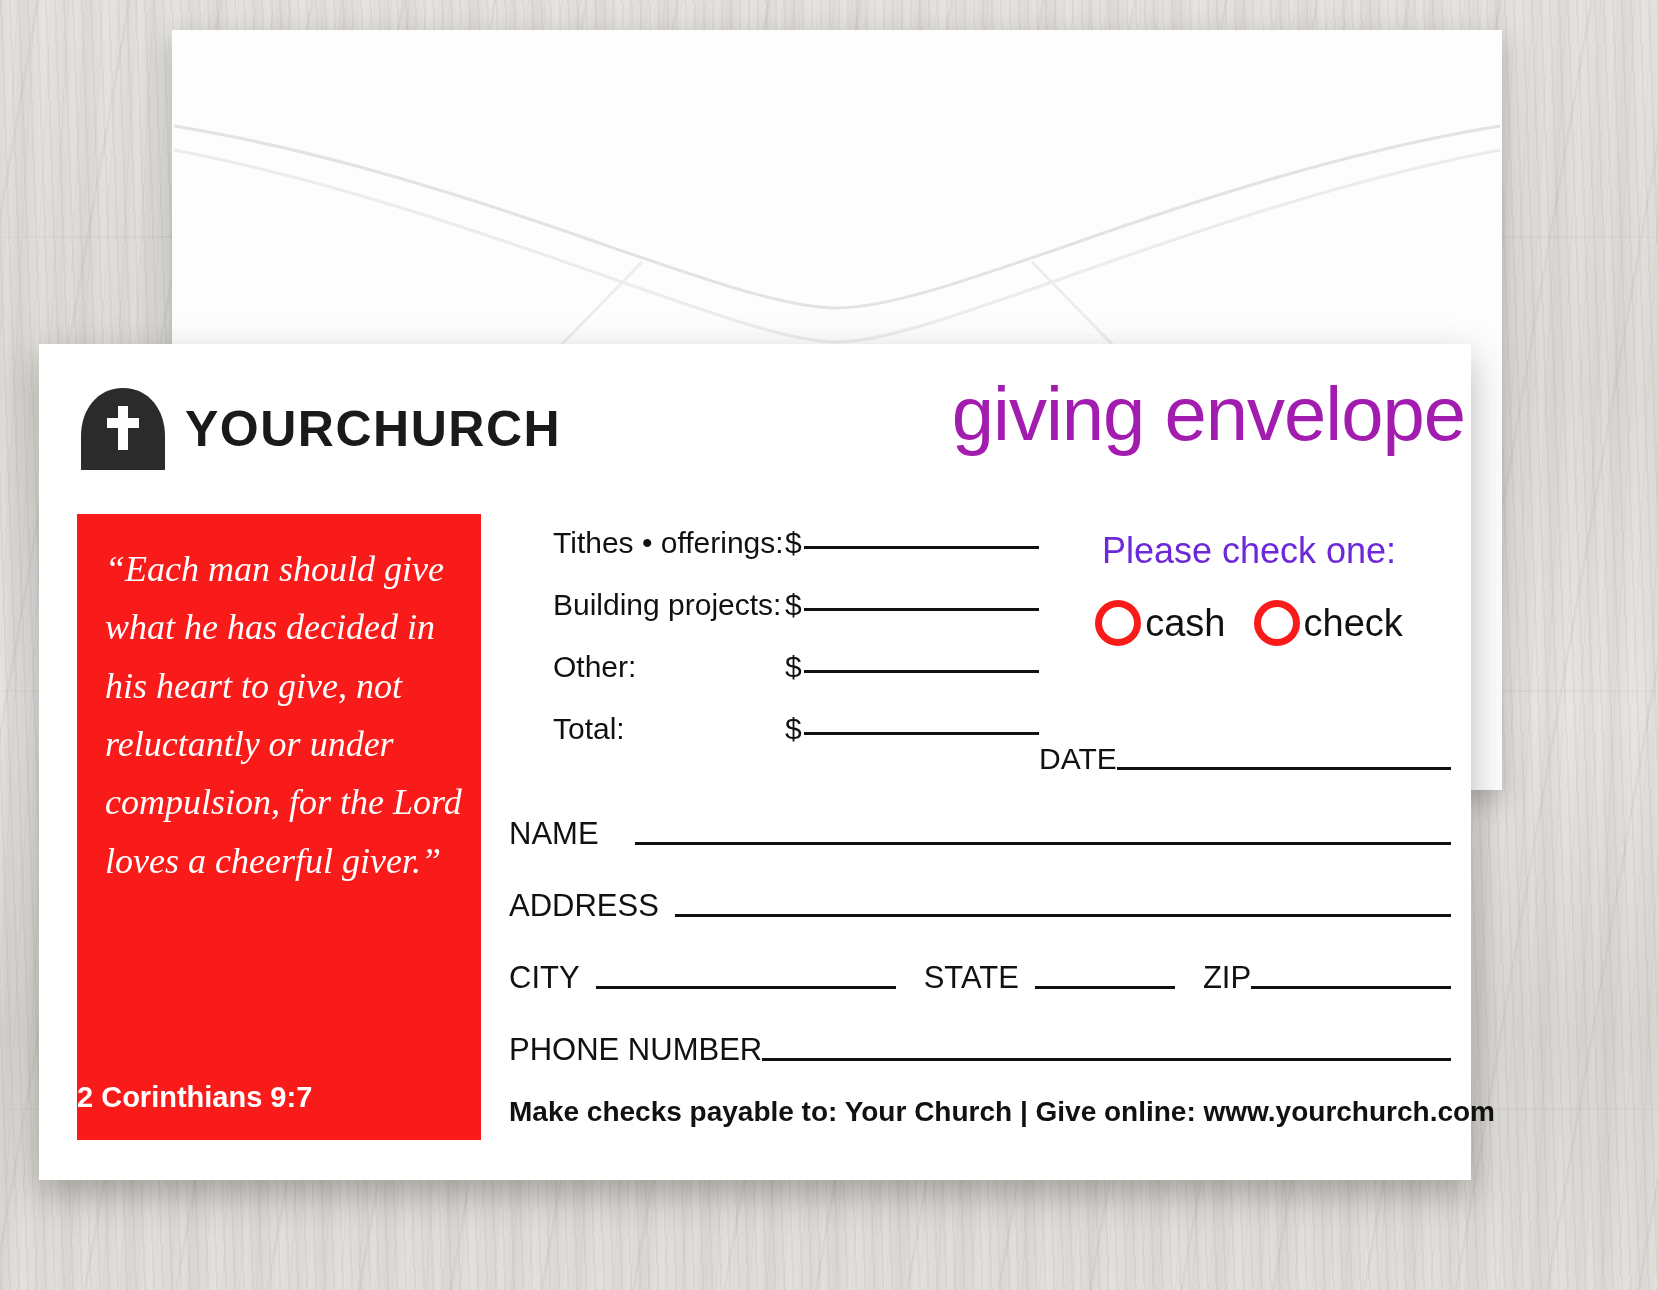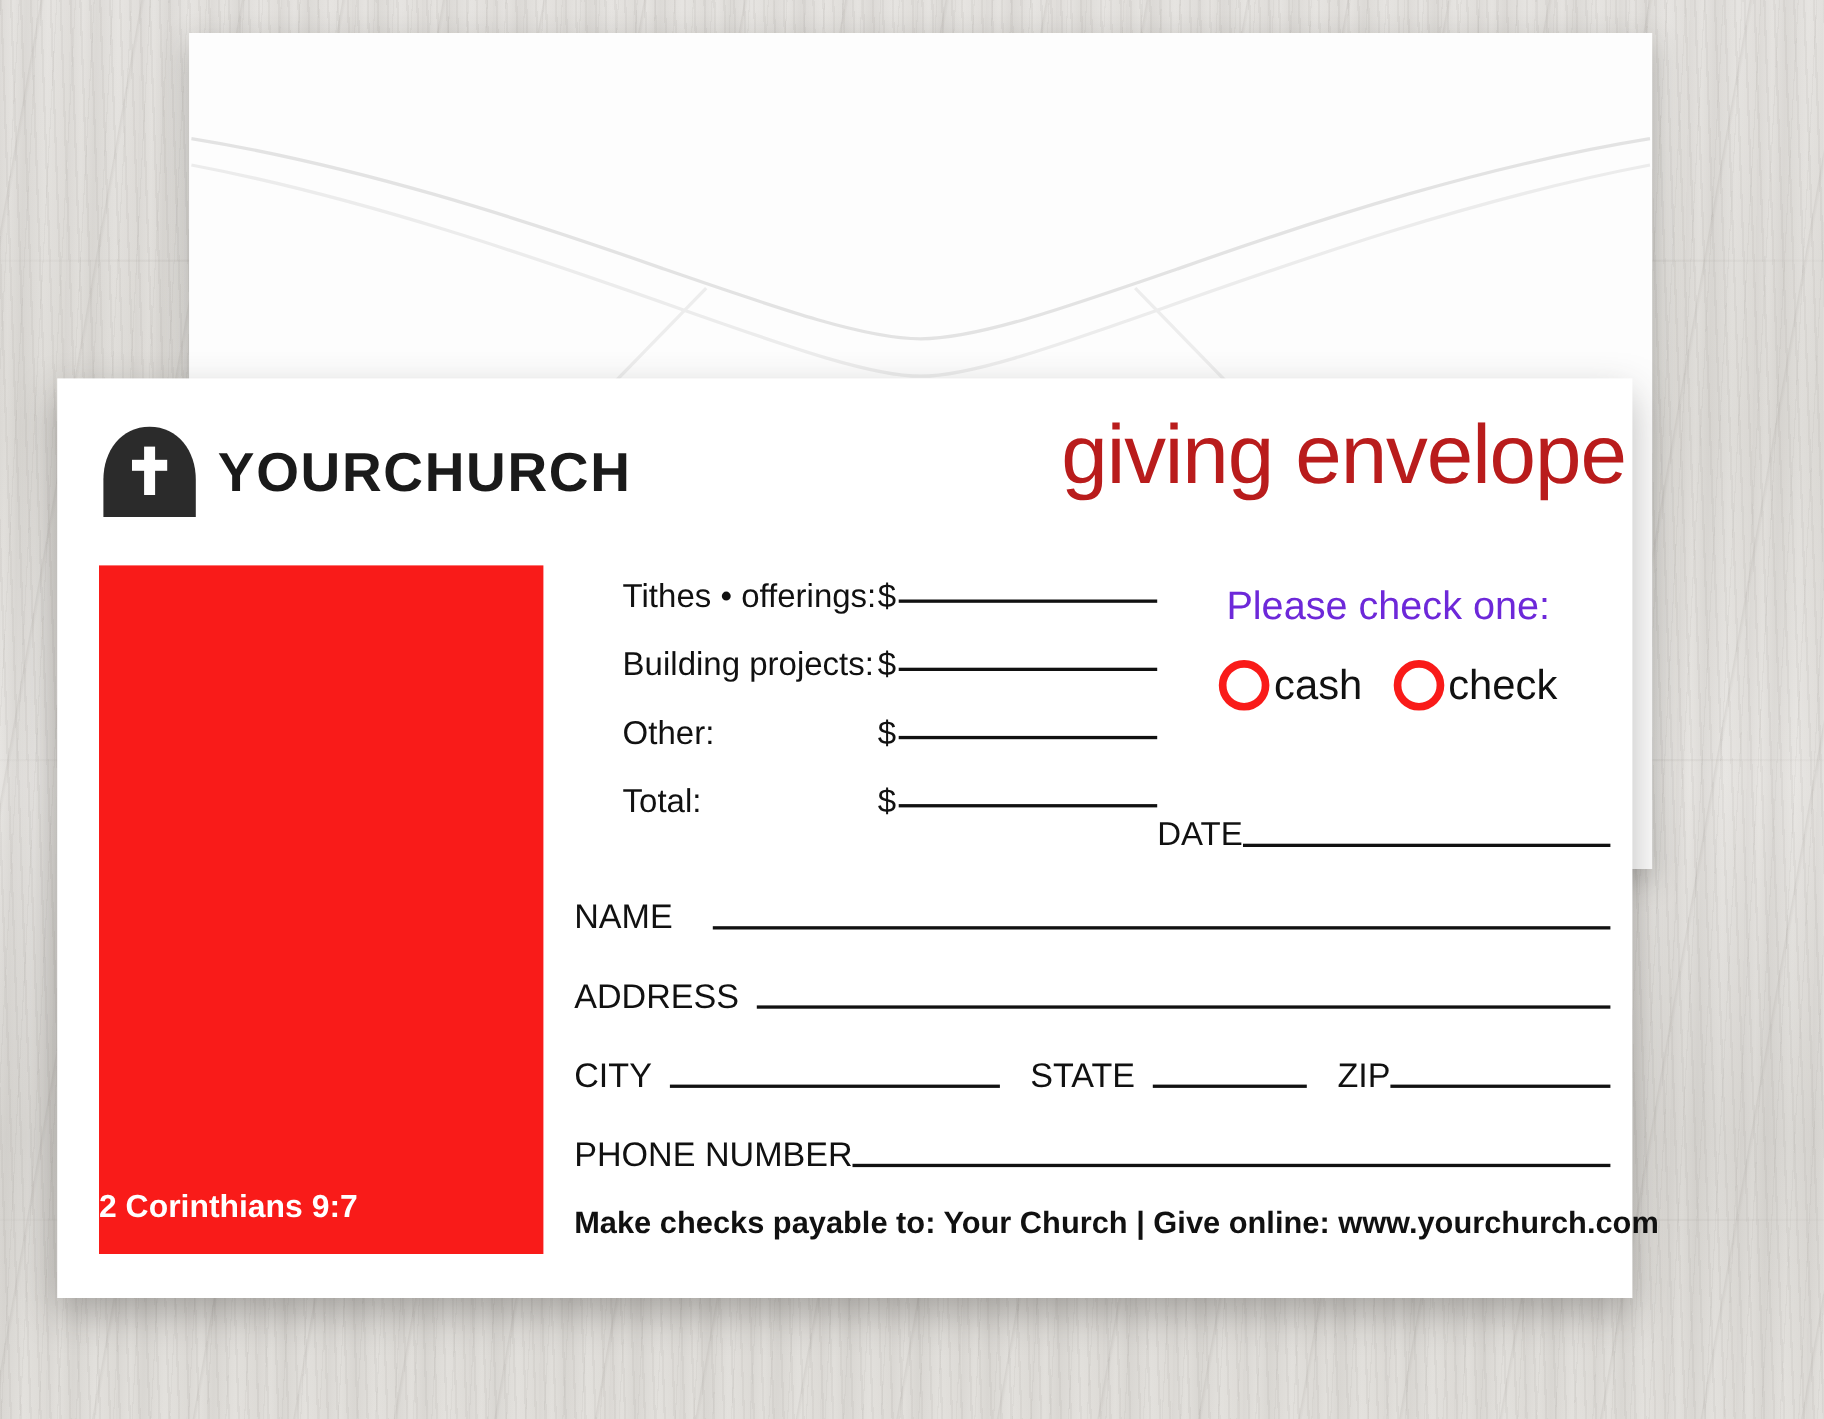--- a/index.html
+++ b/index.html
@@ -62,21 +62,21 @@
   }
   #envelope-back svg {
     display: block;
     width: 100%;
     height: 100%;
   }
 
   
   #giving-card {
     position: absolute;
-    left: 52px;
+    left: 39px;
     top: 344px;
     width: 1432px;
     height: 836px;
     background: #ffffff;
     box-shadow: 0 14px 34px rgba(55,53,50,0.34);
   }
 
   
   #card-header {
     position: absolute;
@@ -98,21 +98,21 @@
     font-weight: bold;
     letter-spacing: 1.5px;
     color: #1a1a1a;
     line-height: 1;
   }
   #card-title {
     position: absolute;
     right: 6px;
     top: 32px;
     font-size: 76px;
-    color: #b91c1c;
+    color: #a21caf;
     letter-spacing: -1px;
     line-height: 1;
     font-weight: 400;
   }
 
   
   #verse-panel {
     position: absolute;
     left: 38px;
     top: 170px;
@@ -292,20 +292,21 @@
           <path d="M46 2 C 20 2, 4 24, 4 50 L4 84 L88 84 L88 50 C 88 24, 72 2, 46 2 Z" fill="#2b2b2b"></path>
           <rect x="41" y="20" width="10" height="44" fill="#ffffff"></rect>
           <rect x="30" y="32" width="32" height="10" fill="#ffffff"></rect>
         </svg>
         <div id="logo-text">YOURCHURCH</div>
       </div>
       <div id="card-title">giving envelope</div>
     </div>
 
     <div id="verse-panel">
+      <div id="verse-text">“Each man should give what he has decided in his heart to give, not reluctantly or under compulsion, for the Lord loves a cheerful giver.”</div>
       <div id="verse-ref">2 Corinthians 9:7</div>
     </div>
 
     <div id="amounts">
       <div class="amount-row">
         <span class="amount-label">Tithes • offerings:</span>
         <span class="amount-dollar">$</span>
         <span class="amount-line"></span>
       </div>
       <div class="amount-row">

